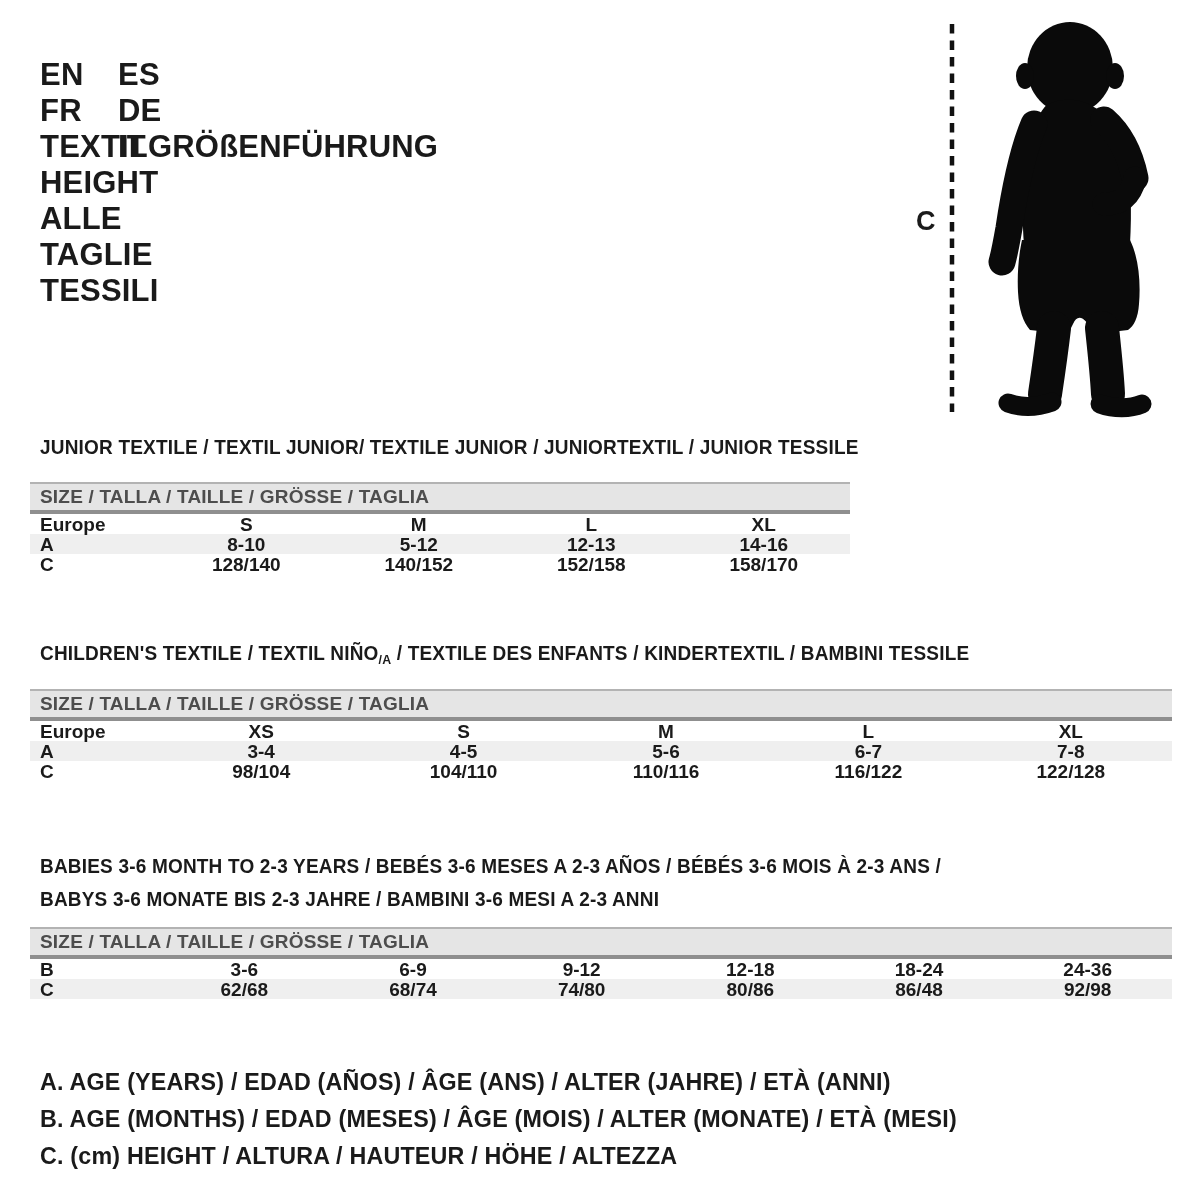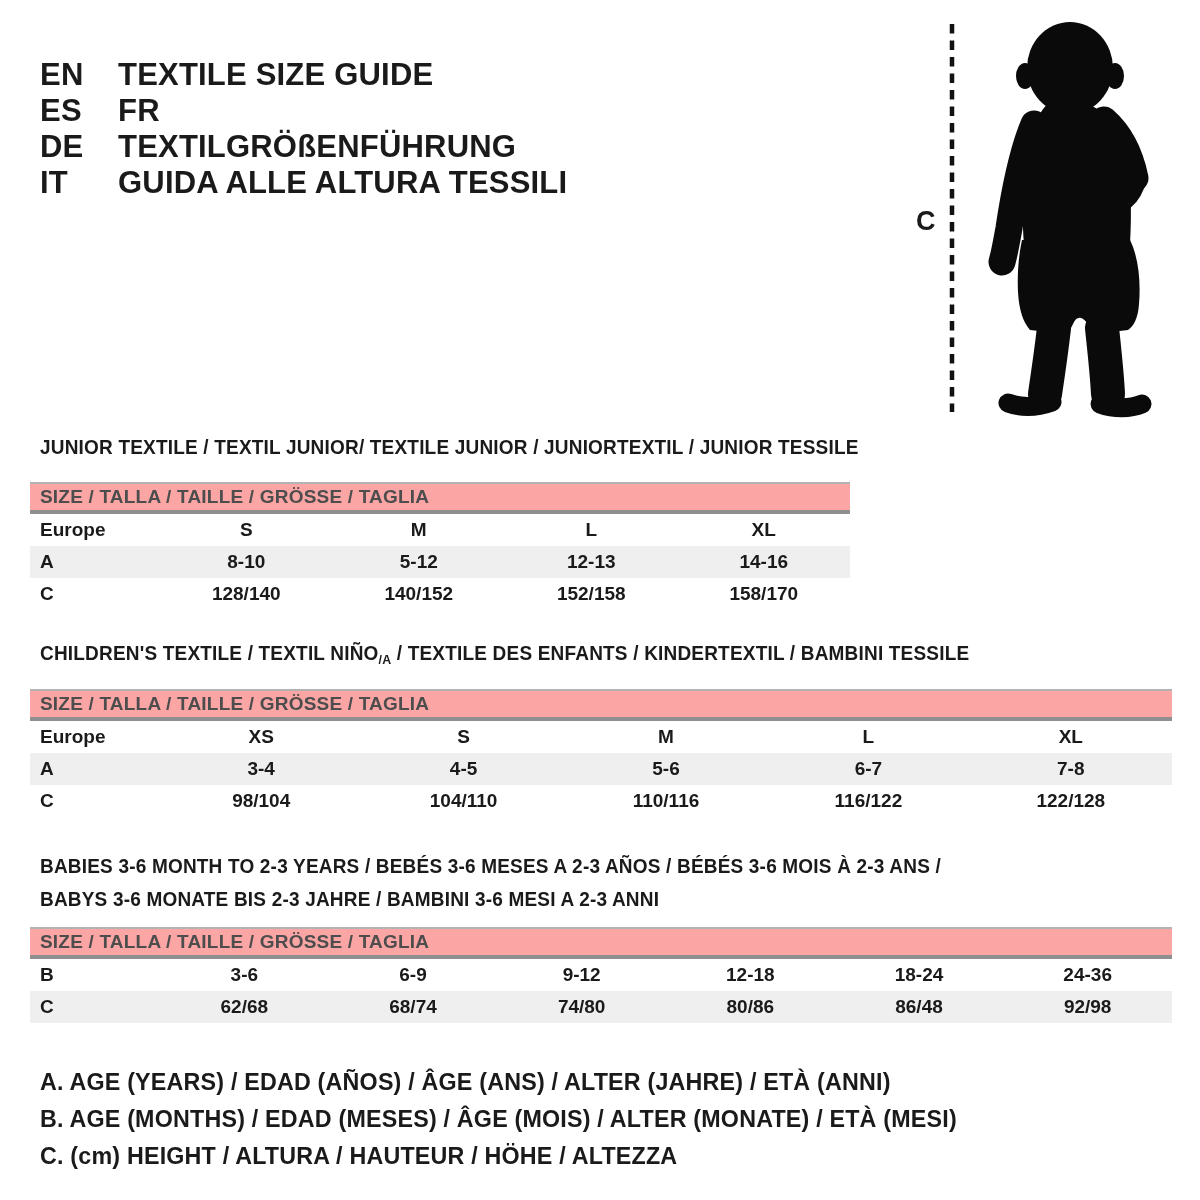--- a/index.html
+++ b/index.html
@@ -16,50 +16,49 @@
   
   .height-label{left:916px;top:206px;font-size:27px;font-weight:700;}
 
   
   .section-title{font-size:20px;font-weight:700;white-space:nowrap;
     transform:scaleX(.95);transform-origin:left center;letter-spacing:.2px;}
   .sub-small{font-size:13px;vertical-align:-4px;}
 
   
   .size-table{background:#fff;}
-  .size-head{height:26px;background:#fca5a5;border-top:2px solid #b3b3b3;
+  .size-head{height:26px;background:#e5e5e5;border-top:2px solid #b3b3b3;
     border-bottom:4px solid #8f8f8f;color:#4d4d4d;font-size:19px;font-weight:700;
     line-height:26px;padding-left:10px;letter-spacing:.2px;}
-  .trow{display:grid;align-items:center;height:32px;font-size:19px;font-weight:700;}
+  .trow{display:grid;align-items:center;height:20px;font-size:19px;font-weight:700;}
   .trow .lbl{padding-left:10px;text-align:left;}
   .trow .val{text-align:center;}
   .cols4{grid-template-columns:130px repeat(4,1fr);}
   .cols5{grid-template-columns:130px repeat(5,1fr);}
   .cols6{grid-template-columns:130px repeat(6,1fr);}
   .shade{background:#efefef;}
 
   
   .legend{left:40px;top:1063px;font-size:24px;font-weight:700;line-height:37px;
     letter-spacing:.2px;}
   .legend div{white-space:nowrap;transform:scaleX(.97);transform-origin:left center;}
 
   .babies-title{line-height:33px;}
 </style>
 </head>
 <body>
 
 <div class="abs lang-grid">
   <div>EN</div>
-  <div>TEXTILE SIZE GUIDE</div>
   <div>ES</div>
   <div>FR</div>
   <div>DE</div>
   <div>TEXTILGRÖßENFÜHRUNG</div>
   <div>IT</div>
-  <div>GUIDA ALLE ALTURA TESSILI</div>
+  <div>HEIGHT ALLE TAGLIE TESSILI</div>
 </div>
 
 <span class="abs height-label">C</span>
 <svg class="abs" style="left:900px;top:8px" width="290" height="414" viewBox="0 0 290 414">
   <line x1="52" y1="16" x2="52" y2="404" stroke="#111111" stroke-width="4.5" stroke-dasharray="9.5 7"></line>
   <g fill="#0a0a0a" transform="translate(78,4)">
     <ellipse cx="92" cy="56" rx="43" ry="46"></ellipse>
     <ellipse cx="47" cy="64" rx="9" ry="13"></ellipse>
     <ellipse cx="137" cy="64" rx="9" ry="13"></ellipse>
     <path d="M70,92 C84,86 102,86 114,94 C134,104 144,120 148,138

